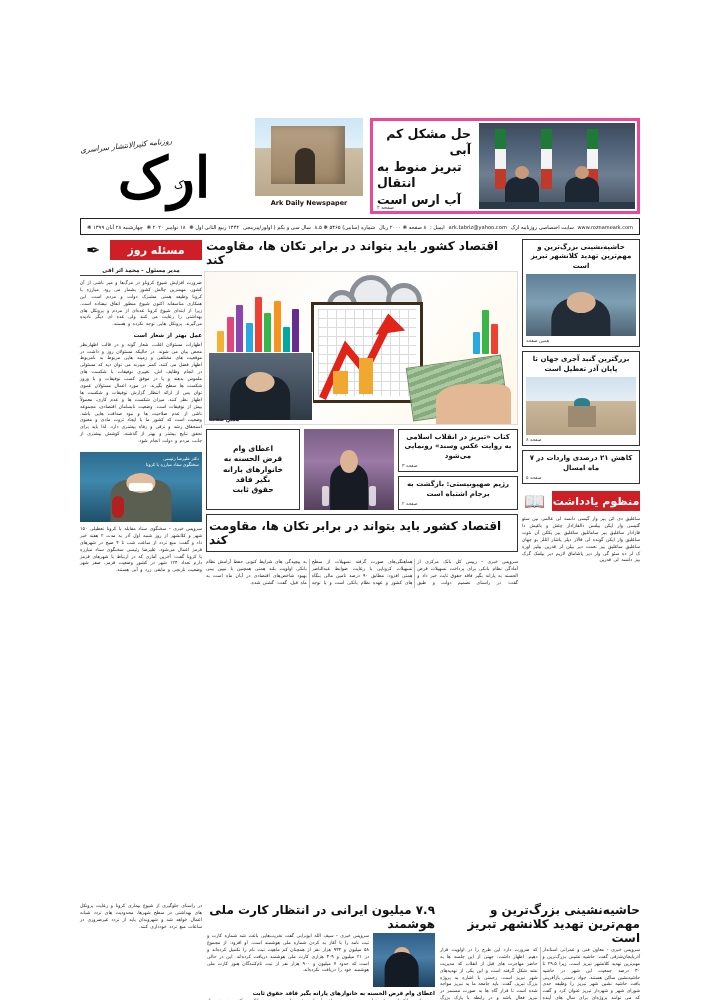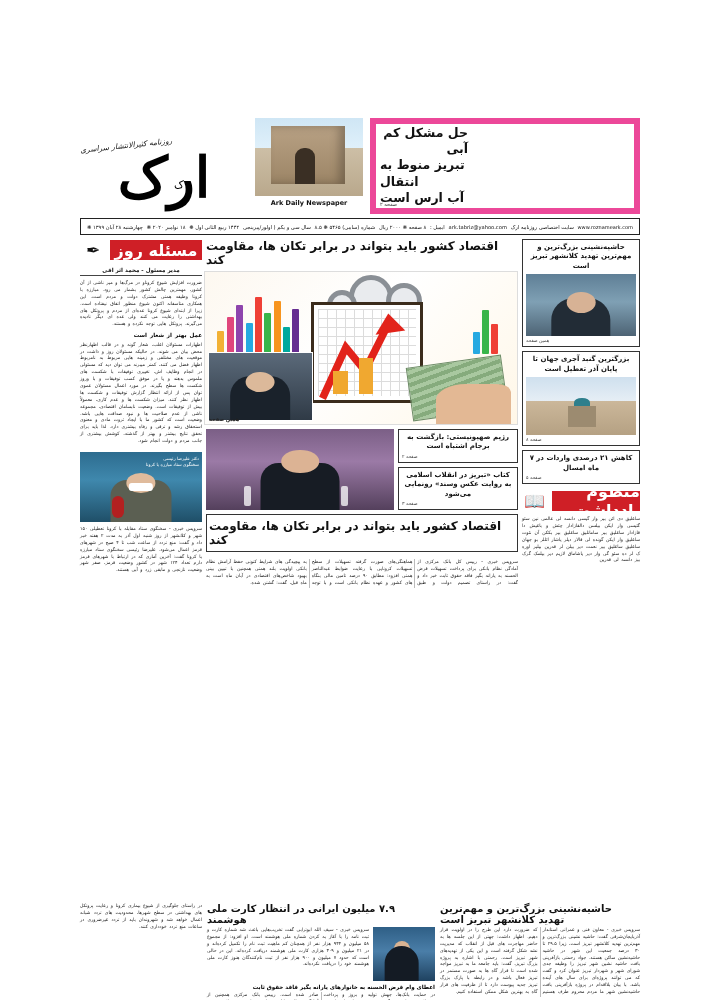--- a/index.html
+++ b/index.html
@@ -34,21 +34,21 @@
     content:"";position:absolute;left:16px;top:8px;width:74px;height:58px;
     background:linear-gradient(to bottom,#b8a184,#9c8566);
     box-shadow:inset -6px 0 10px rgba(0,0,0,.25);
   }
   .monument::after{
     content:"";position:absolute;left:40px;top:30px;width:20px;height:36px;
     background:#3a2f24;border-radius:9px 9px 0 0;
   }
   .mast-photo-cap{font-size:6.5px;font-weight:bold;color:#111;margin-top:3px;}
 
-  .mast-lead{flex:1;border:6px solid #ec4899;display:flex;flex-direction:row-reverse;align-items:flex-end;}
+  .mast-lead{flex:1;border:3px solid #ec4899;display:flex;flex-direction:row-reverse;}
   .mast-lead-text{
     flex:1;display:flex;flex-direction:column;align-items:flex-end;justify-content:center;
     padding:4px 6px 2px 4px;gap:1px;position:relative;
   }
   .mast-lead-text .l{font-size:12.5px;font-weight:bold;color:#111;line-height:1.25;}
   .mast-lead-pg{position:absolute;left:4px;bottom:1px;font-size:5px;color:#333;}
   .mast-lead-img{
     width:156px;margin:2px;
     background:linear-gradient(to bottom,#3c4a5a 0%,#52647a 30%,#6e7f92 60%,#44505f 100%);
     position:relative;overflow:hidden;
@@ -72,21 +72,21 @@
 
   
   .grid{display:flex;flex-direction:row-reverse;margin-top:4px;gap:4px;height:660px;}
   .col-right{width:122px;display:flex;flex-direction:column;gap:4px;}
   .col-mid{flex:1;display:flex;flex-direction:column;gap:4px;}
   .col-left{width:118px;display:flex;flex-direction:column;gap:4px;}
 
   
   .sec-head{display:flex;flex-direction:row-reverse;align-items:center;gap:4px;height:22px;}
   .sec-head .bar{
-    flex:1;background:#cf1f26;color:#fff;font-size:16px;font-weight:bold;
+    flex:1;background:#cf1f26;color:#fff;font-size:11px;font-weight:bold;
     display:flex;align-items:center;justify-content:center;height:20px;
   }
   .sec-icon{width:26px;height:22px;display:flex;align-items:center;justify-content:center;font-size:17px;color:#111;}
 
   .byline{font-size:5.6px;font-weight:bold;text-align:center;border-bottom:1px solid #444;padding:2px 0;color:#111;}
   .bodytext{
     font-size:4.6px;line-height:1.5;text-align:justify;color:#1a1a1a;
     word-spacing:1px;
   }
   .bodytext p{margin:0 0 3px 0;}
@@ -150,21 +150,21 @@
   .side-stack .cell{border:1px solid #333;padding:3px;flex:1;display:flex;flex-direction:column;justify-content:center;}
 
   .banner{border:1px solid #333;padding:4px 2px;text-align:left;}
   .banner .t{font-size:12px;font-weight:bold;color:#111;}
 
   
   .bottom{display:flex;flex-direction:row-reverse;gap:5px;margin-top:4px;height:186px;}
   .bot-right{width:122px;}
   .bot-mid{flex:1;display:flex;flex-direction:column;}
   .bot-left{width:200px;}
-  .bot-head{font-size:10px;font-weight:bold;text-align:left;margin-bottom:2px;color:#111;}
+  .bot-head{font-size:12px;font-weight:bold;text-align:right;margin-bottom:2px;color:#111;}
   .bot-two{display:flex;flex-direction:row-reverse;gap:4px;}
   .bot-photo{width:62px;height:54px;position:relative;overflow:hidden;flex:none;
     background:linear-gradient(to bottom,#2f5f86 0%,#4a7ea8 45%,#1f4260 100%);}
   .bot-photo::after{content:"";position:absolute;left:46%;transform:translateX(-50%);bottom:0;
     width:56%;height:64%;background:#141b24;border-radius:18px 18px 0 0;}
   .bot-photo::before{content:"";position:absolute;left:46%;transform:translateX(-50%);bottom:44%;
     width:26%;height:30%;border-radius:50%;background:#d9b392;}
   .cols2{column-count:2;column-gap:5px;column-rule:1px solid #bbb;}
   .cols3{column-count:3;column-gap:5px;column-rule:1px solid #bbb;}
 
@@ -306,34 +306,43 @@
         <div class="ibar" style="right:12%;bottom:46%;height:22px;background:#27a9e1;"></div>
 
         <div class="money"></div>
         <div class="hand"></div>
 
         <div class="inset"></div>
         <div class="info-pg">همین صفحه</div>
       </div>
 
       <div class="triple">
+        <div class="loan-box">
+          <div class="hl">
+            <div>اعطای وام</div>
+            <div>قرض الحسنه به</div>
+            <div>خانوارهای یارانه</div>
+            <div>بگیر فاقد</div>
+            <div>حقوق ثابت</div>
+          </div>
+        </div>
 
         <div class="mid-photo">
           <div class="bottle" style="left:20%;"></div>
           <div class="bottle" style="left:72%;"></div>
         </div>
 
         <div class="side-stack">
           <div class="cell">
+            <div class="hl-sm">کتاب «تبریز در انقلاب اسلامی به روایت عکس وسند» رونمایی می‌شود</div>
+            <div class="pg">صفحه ۳</div>
+          </div>
+          <div class="cell">
             <div class="hl-sm">رژیم صهیونیستی: بازگشت به برجام اشتباه است</div>
             <div class="pg">صفحه ۲</div>
-          </div>
-          <div class="cell">
-            <div class="hl-sm">کتاب «تبریز در انقلاب اسلامی به روایت عکس وسند» رونمایی می‌شود</div>
-            <div class="pg">صفحه ۳</div>
           </div>
         </div>
       </div>
 
       <div class="banner">
         <div class="t">اقتصاد کشور باید بتواند در برابر تکان ها، مقاومت کند</div>
       </div>
 
       <div class="bodytext cols3" style="margin-top:3px;">
         <p>سرویس خبری - رییس کل بانک مرکزی از آمادگی نظام بانکی برای پرداخت تسهیلات قرض الحسنه به یارانه بگیر فاقد حقوق ثابت خبر داد و گفت: در راستای تصمیم دولت و طبق هماهنگی‌های صورت گرفته تسهیلات از سطح تسهیلات کرونایی با رعایت ضوابط عبدالناصر همتی افزود: مطابق ۹۰ درصد تامین مالی بنگاه های کشور و عهده نظام بانکی است و با توجه به پیچیدگی های شرایط کنونی حفظ آرامش نظام بانکی اولویت بلند همتی همچنین با تبیین بینی بهبود شاخص‌های اقتصادی در آبان ماه است به ماه قبل، گفت: گشتن شده.</p>

